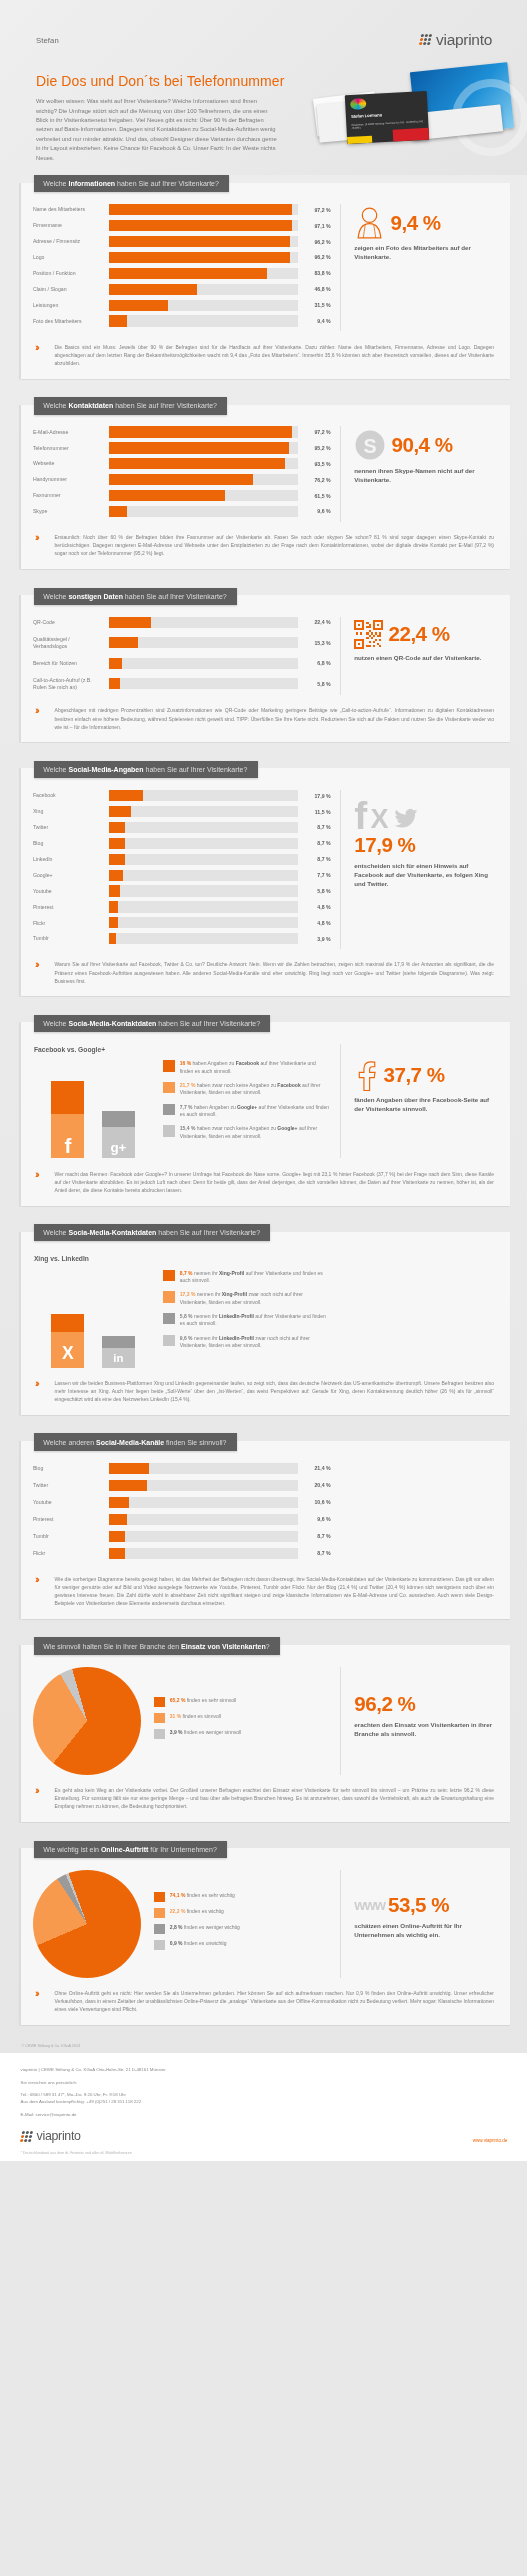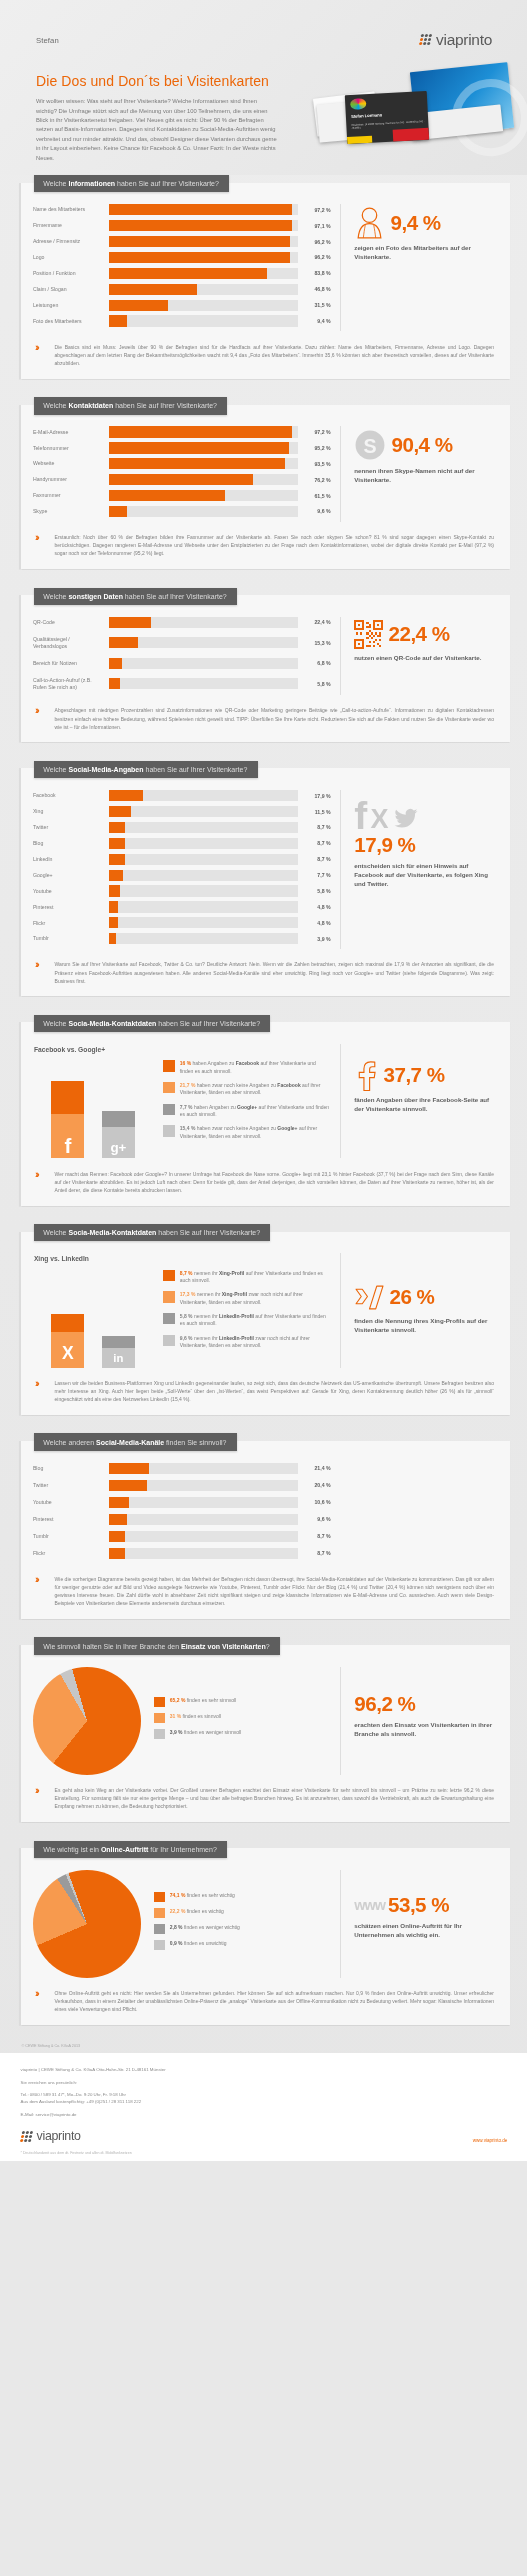--- a/index.html
+++ b/index.html
@@ -131,21 +131,21 @@
             <i class="o"></i>
             <i></i>
             <i></i>
             <i class="o"></i>
             <i></i>
             <i></i>
         </span>
         <span class="logo-word">viaprinto</span>
       </div>
     </div>
-    <h1 class="title">Die Dos und Don´ts bei Visitenkarten</h1>
+    <h1 class="title">Die Dos und Don´ts bei Telefonnummer</h1>
     <p class="intro">Wir wollten wissen: Was steht auf Ihrer Visitenkarte? Welche Informationen sind Ihnen wichtig? Die Umfrage stützt sich auf die Meinung von über 100 Teilnehmern, die uns einen Blick in ihr Visitenkartenetui freigaben. Viel Neues gibt es nicht: Über 90 % der Befragten setzen auf Basis-Informationen. Dagegen sind Kontaktdaten zu Social-Media-Auftritten wenig verbreitet und nur minder attraktiv. Und das, obwohl Designer diese Varianten durchaus gerne in ihr Layout einbeziehen. Keine Chance für Facebook &amp; Co. Unser Fazit: In der Weste nichts Neues.</p>
 
     <div class="cards-photo">
       <div class="c c1"></div>
       <div class="c c2"></div>
       <div class="c c4">
           <span class="arc"></span>
         </div>
       <div class="c c5"></div>
       <div class="c c3">
@@ -597,30 +597,20 @@
                   <span class="swatch" style="background:#9a9a9a"></span>
                   <p><span class="pct">5,8 %</span><span> nennen ihr </span><b>LinkedIn-Profil</b><span> auf ihrer Visitenkarte und finden es auch sinnvoll.</span></p>
                 </div>
               <div class="leg">
                   <span class="swatch" style="background:#c6c6c6"></span>
                   <p><span class="pct">9,6 %</span><span> nennen ihr </span><b>LinkedIn-Profil</b><span> zwar noch nicht auf ihrer Visitenkarte, fänden es aber sinnvoll.</span></p>
                 </div>
             </div>
           </div>
         </div>
-        <div class="hl-col">
-          <div class="hl-wrap" style="margin-top:29px">
-            <svg width="30" height="30" viewBox="0 0 58 58">
-              <path d="M4 14 h12 l10 14 -10 14 H4 l10-14 z" fill="none" stroke="#ec6608" stroke-width="2.2" stroke-linejoin="round"></path>
-              <path d="M30 52 h12 L56 8 H44 z" fill="none" stroke="#ec6608" stroke-width="2.2" stroke-linejoin="round"></path>
-            </svg>
-            <span class="hl-num">26 %</span>
-          </div>
-          <div class="hl-text">finden die Nennung ihres Xing-Profils auf der Visitenkarte sinnvoll.</div>
-        </div>
       </div>
       <div class="note">
         <span class="chev">››</span>
         <p>Lassen wir die beiden Business-Plattformen Xing und LinkedIn gegeneinander laufen, so zeigt sich, dass das deutsche Netzwerk das US-amerikanische übertrumpft. Unsere Befragten besitzen also mehr Interesse an Xing. Auch hier liegen beide „Soll-Werte“ über den „Ist-Werten“, das weist Perspektiven auf: Gerade für Xing, deren Kontaktnennung deutlich höher (26 %) als für „sinnvoll“ eingeschätzt wird als eine des Netzwerkes LinkedIn (15,4 %).</p>
       </div>
     </div>
   </div>
 
   <div class="section">
     <div class="sec-head">

